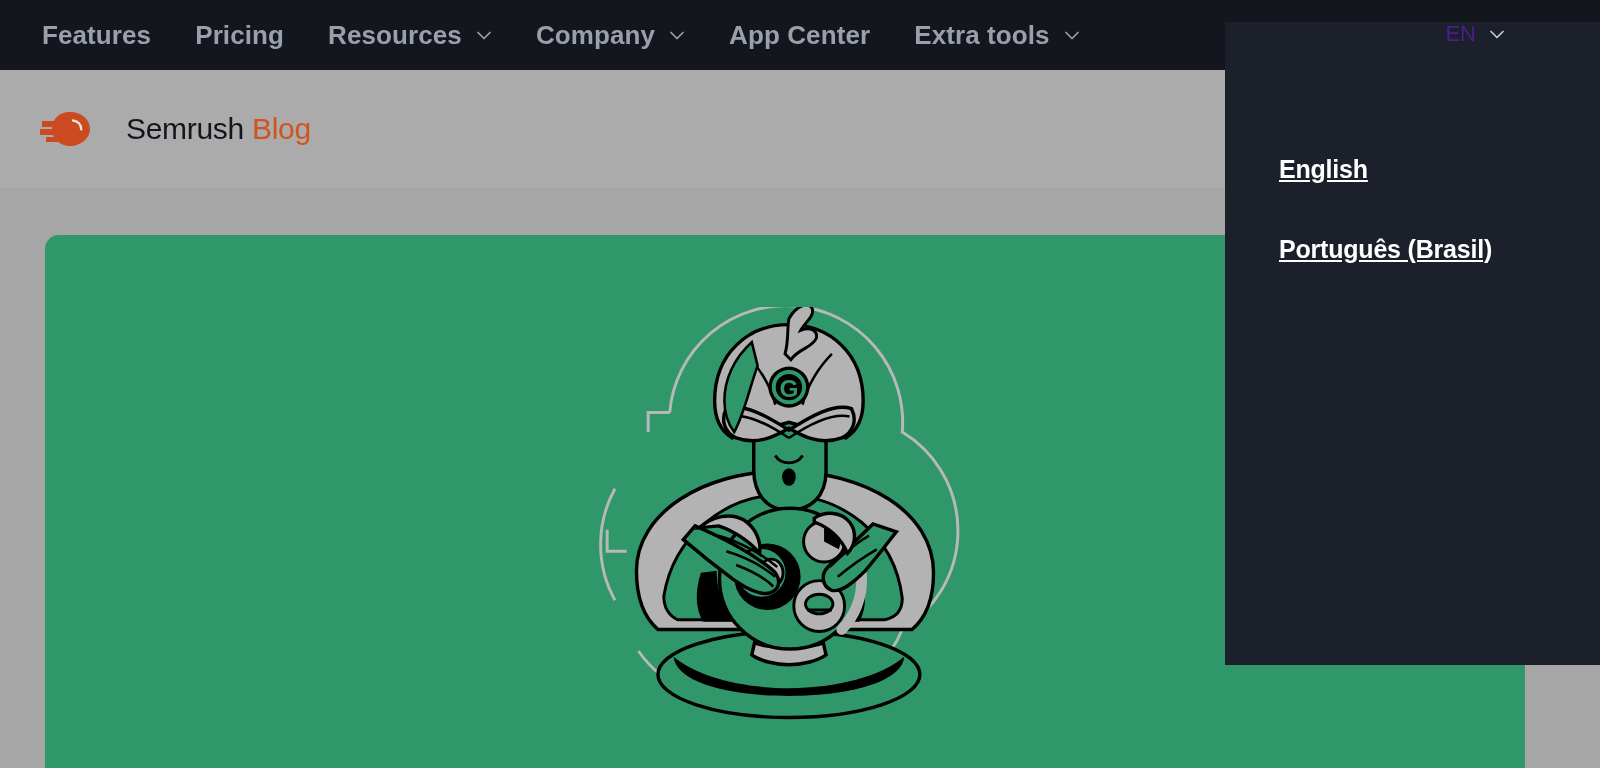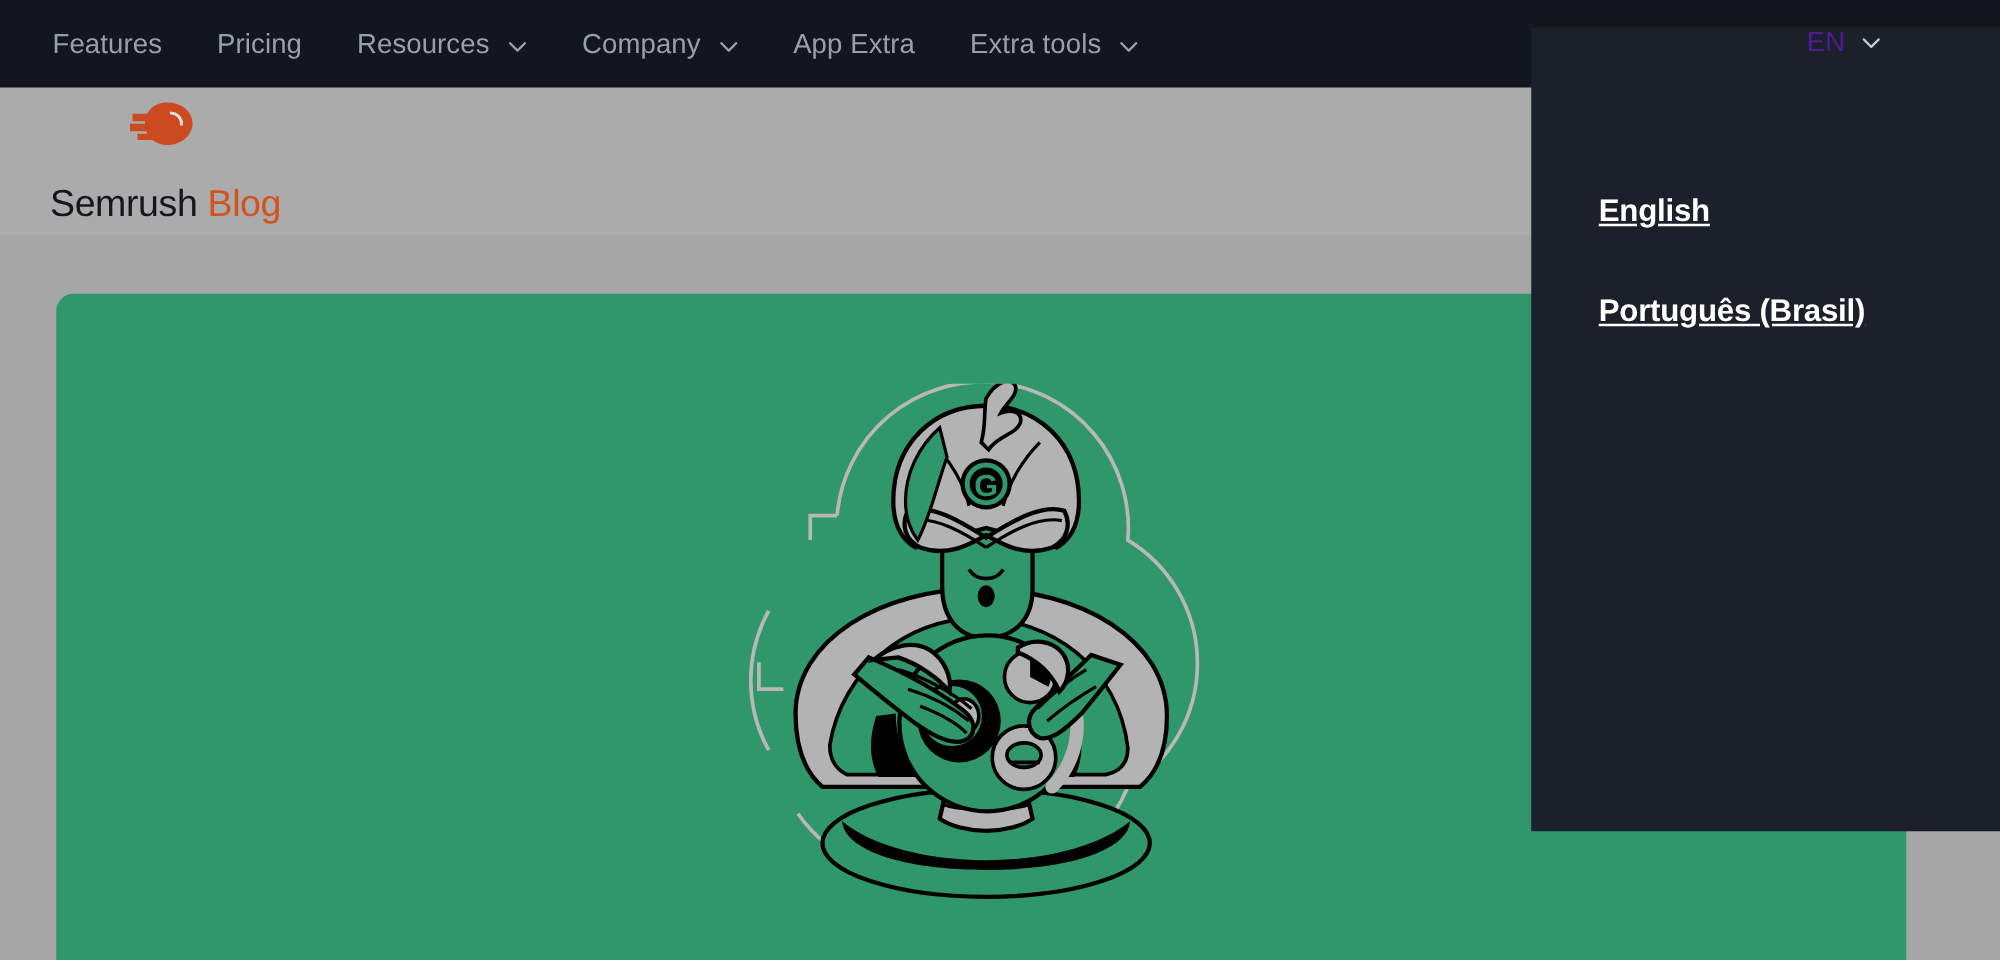--- a/index.html
+++ b/index.html
@@ -20,24 +20,25 @@
 
   
   .topnav {
     position:absolute; left:0; top:0; width:1600px; height:70px;
     background:#13161d;
     display:flex; align-items:center;
     z-index:5;
   }
   .nav-items { display:flex; align-items:center; padding-left:42px; }
   .nav-item {
-    display:flex; align-items:flex-end; gap:13px;
-    color:#9aa0ab; font-size:22px; letter-spacing:0.1px;
+    display:flex; align-items:center; gap:13px;
+    color:#9aa0ab; font-size:26px; letter-spacing:0.1px;
     margin-right:44px; white-space:nowrap;
     cursor:pointer;
+    font-weight:bold;
   }
   .nav-item .label { line-height:1; }
   .chev {
     display:inline-block; width:17px; height:17px; position:relative; top:-1px;
   }
   .chev svg { display:block; }
 
   
   .lang-picker {
     position:absolute; right:95px; top:21px;
@@ -45,21 +46,21 @@
     color:#4c1d95; font-size:22px;
     z-index:30; cursor:pointer;
   }
 
   
   .site-header {
     position:absolute; left:0; top:70px; width:1600px; height:118px;
     background:#ababab;
     display:flex; align-items:center;
   }
-  .brand { display:flex; align-items:center; gap:30px; padding-left:40px; cursor:pointer;flex-direction:column; }
+  .brand { display:flex; align-items:center; gap:30px; padding-left:40px; cursor:pointer; }
   .brand-mark { width:56px; height:40px; display:block; }
   .brand-text { font-size:30px; letter-spacing:-0.3px; line-height:1; }
   .brand-name { color:#13161d; }
   .brand-sub { color:#d1541f; }
 
   
   .hero-card {
     position:absolute; left:45px; top:235px;
     width:1480px; height:533px;
     background:#30976b;
@@ -229,21 +230,21 @@
       <div class="nav-item">
         <span class="label">Company</span>
         <span class="chev">
           <svg viewBox="0 0 18 18" width="18" height="18">
               <path d="M3 6.5 L9 12.5 L15 6.5" fill="none" stroke="#9aa0ab" stroke-width="1.7" stroke-linecap="round" stroke-linejoin="round"></path>
             </svg>
         </span>
       </div>
 
       <div class="nav-item">
-        <span class="label">App Extra</span>
+        <span class="label">App Center</span>
       </div>
 
       <div class="nav-item">
         <span class="label">Extra tools</span>
         <span class="chev">
           <svg viewBox="0 0 18 18" width="18" height="18">
               <path d="M3 6.5 L9 12.5 L15 6.5" fill="none" stroke="#9aa0ab" stroke-width="1.7" stroke-linecap="round" stroke-linejoin="round"></path>
             </svg>
         </span>
       </div>

